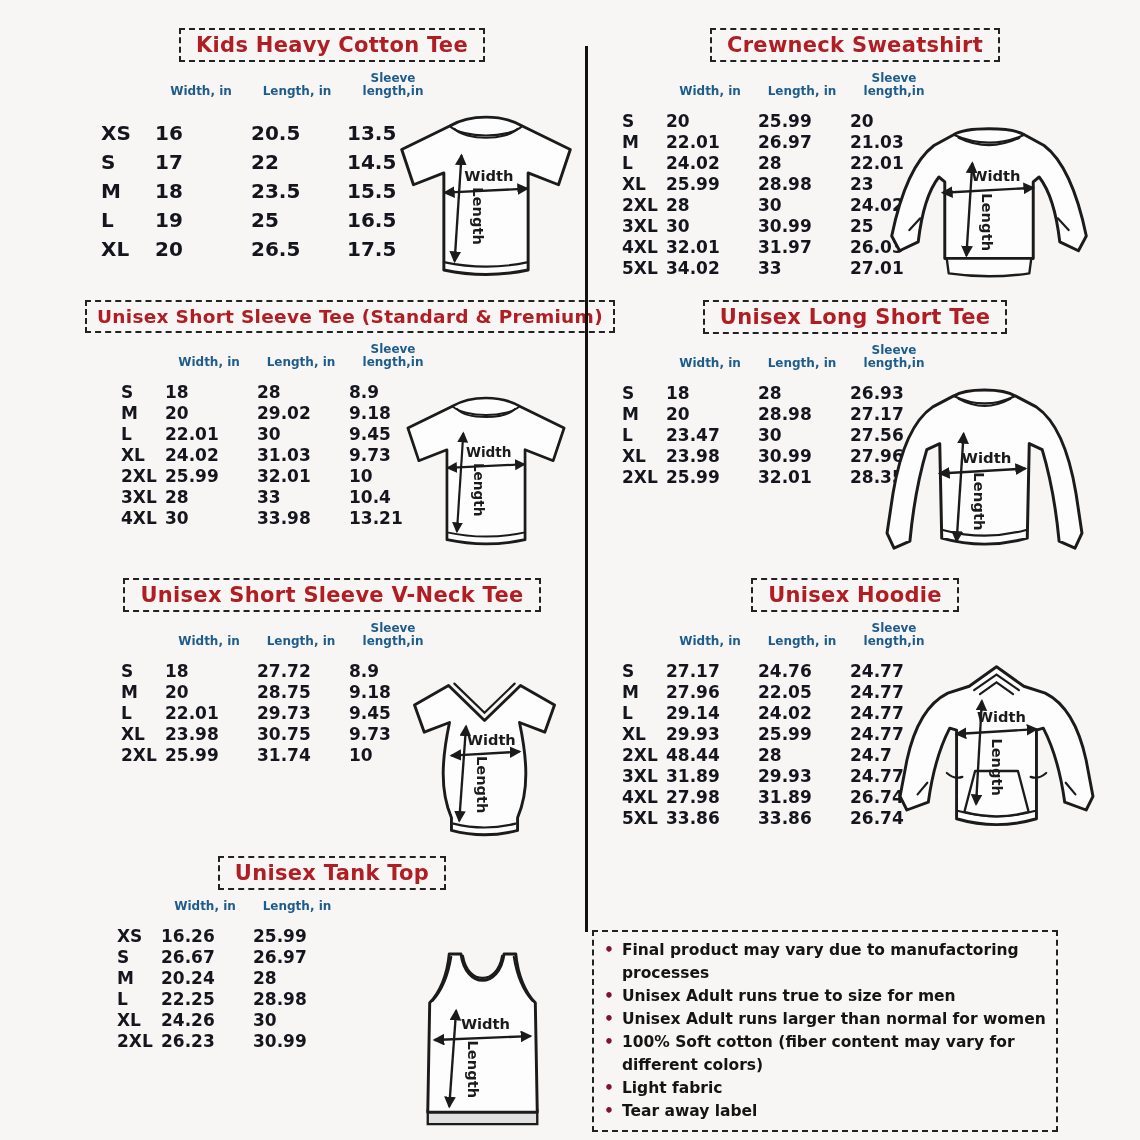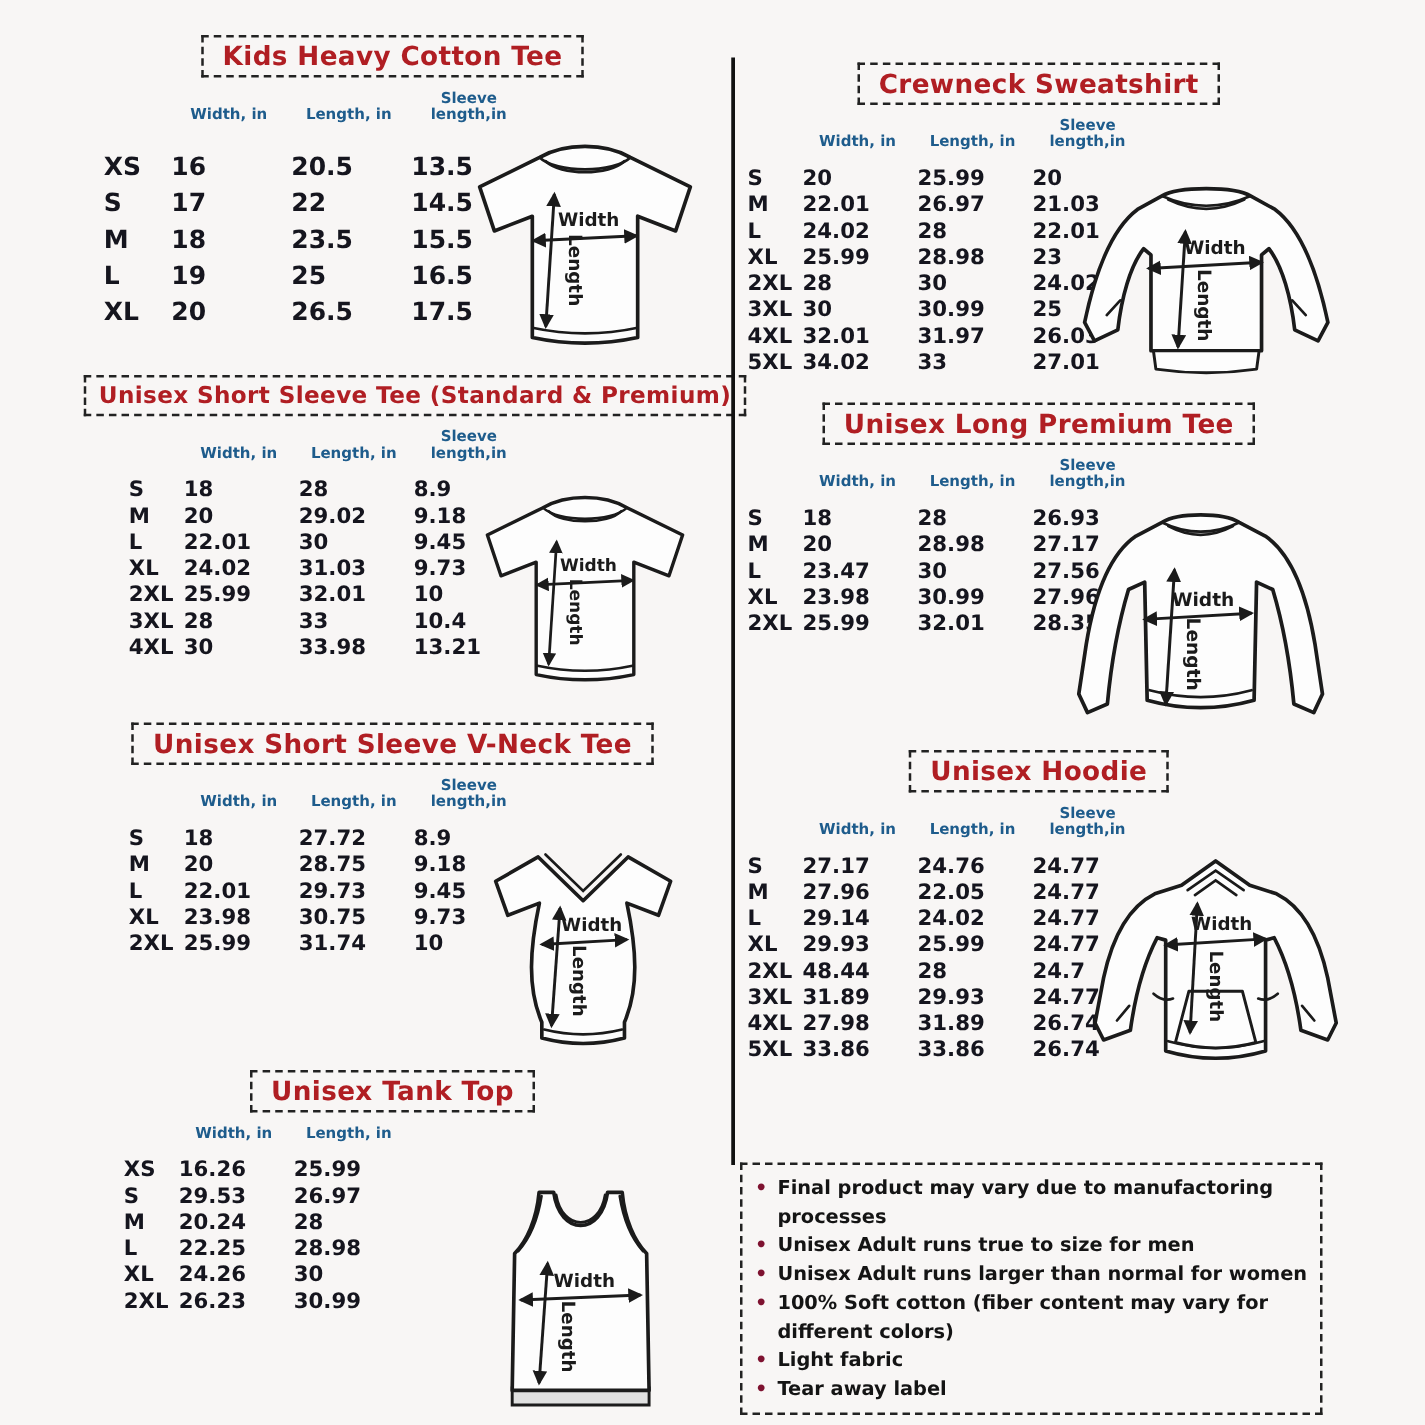--- a/index.html
+++ b/index.html
@@ -3,22 +3,22 @@
 <meta charset="utf-8">
 <style>
   html,body{margin:0;padding:0;}
   body{
     width:1140px;height:1140px;position:relative;overflow:hidden;
     background:#f8f6f5;
     font-family:"DejaVu Sans",sans-serif;
     color:#15151e;
   }
   .sec{position:absolute;}
-  .sec.left{left:67px;width:494px;}
-  .sec.right{left:596px;width:470px;margin-top:22px;}
+  .sec.left{left:85px;width:494px;}
+  .sec.right{left:620px;width:470px;}
   .title-row{text-align:center;}
   .title{
     display:inline-block;border:2.5px dashed #222;padding:3px 15px;
     color:#b01e23;font-weight:700;font-size:21px;white-space:nowrap;
     letter-spacing:.3px;
   }
   .title.small{font-size:18.5px;padding:4px 10px;}
   table.tbl{border-collapse:separate;border-spacing:0;margin-top:10px;}
   .tbl th,.tbl td{text-align:left;font-weight:700;padding:0 2px;}
   .tbl .colhead{
@@ -261,21 +261,21 @@
     <path class="gl" d="M68,23 C79,35 121,35 132,23"></path>
     <path class="gl" d="M57,159 C85,165 115,165 143,159"></path>
     <line class="arrow" x1="75" y1="50" x2="68" y2="158" marker-start="url(#ah2)" marker-end="url(#ah2)"></line>
     <line class="arrow" x1="58" y1="88" x2="142" y2="84" marker-start="url(#ah2)" marker-end="url(#ah2)"></line>
     <text class="dlab" x="103" y="76" text-anchor="middle">Width</text>
     <text class="dlab" x="87" y="112" text-anchor="middle" transform="rotate(90 87 112)">Length</text>
   </svg>
 </section>
 
 <section class="sec right" style="top:300px">
-  <div class="title-row"><span class="title">Unisex Long Premium Tee</span></div>
+  <div class="title-row"><span class="title">Unisex Long Short Tee</span></div>
   <table class="tbl tbl-sm">
       <thead>
         <tr>
           <th class="corner"></th>
           <th class="colhead">Width, in</th>
           <th class="colhead">Length, in</th>
           <th class="colhead">Sleeve length,in</th>
         </tr>
       </thead>
       <tbody>
@@ -483,21 +483,21 @@
         </tr>
       </thead>
       <tbody>
         <tr>
           <th>XS</th>
           <td>16.26</td>
           <td>25.99</td>
         </tr>
         <tr>
           <th>S</th>
-          <td>29.53</td>
+          <td>26.67</td>
           <td>26.97</td>
         </tr>
         <tr>
           <th>M</th>
           <td>20.24</td>
           <td>28</td>
         </tr>
         <tr>
           <th>L</th>
           <td>22.25</td>

